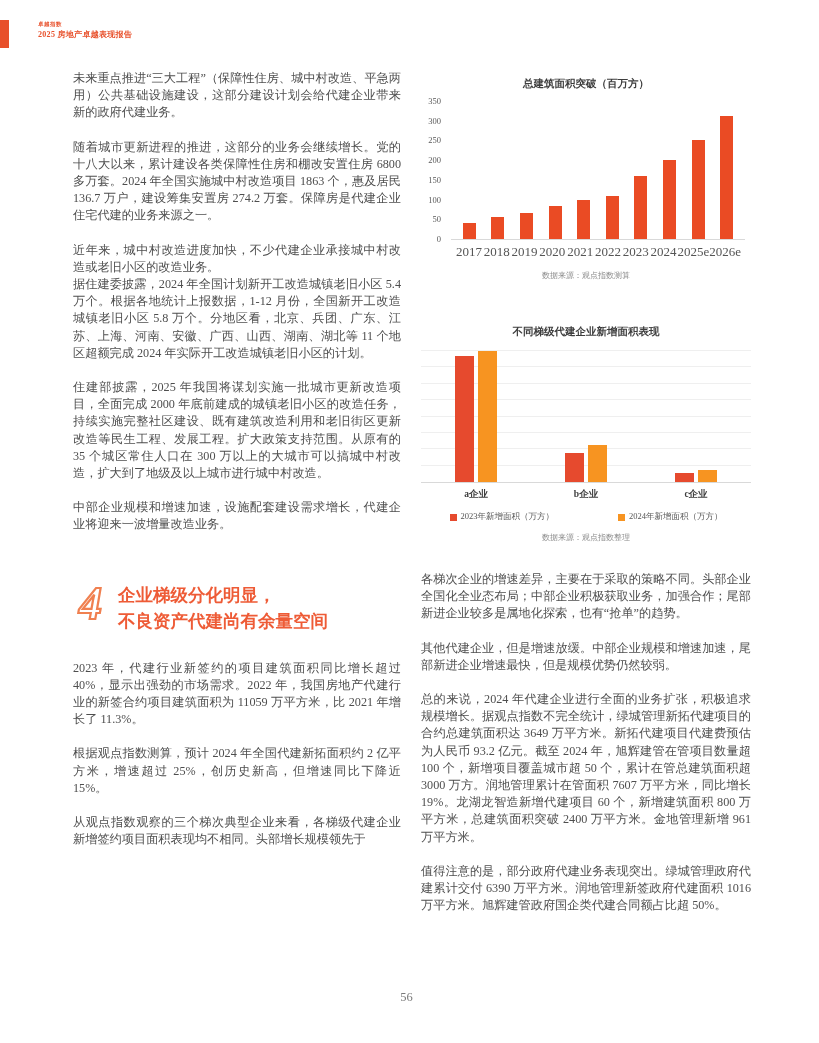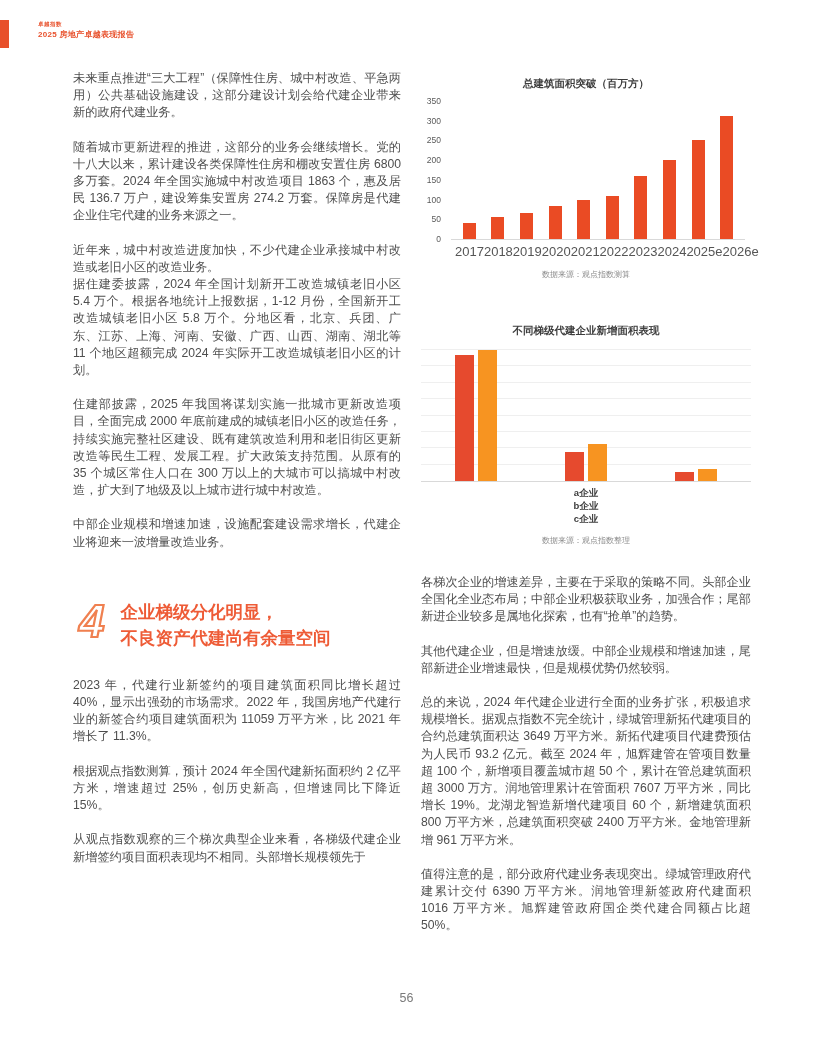--- a/index.html
+++ b/index.html
@@ -1,17 +1,17 @@
 <!DOCTYPE html>
 <html><head>
 <meta charset="utf-8">
 <style>
   html,body{margin:0;padding:0;background:#fff;}
   .page{position:relative;width:813px;height:1043px;background:#fff;overflow:hidden;
-        font-family:Liberation Sans, sans-serif;border-radius:8px;}
+        font-family:Liberation Serif, serif;border-radius:8px;}
 
   
   .brand{position:absolute;top:20px;left:0;height:28px;}
   .brand-bar{position:absolute;left:0;top:0;width:9px;height:28px;background:#E8502B;}
   .brand-text{position:absolute;left:38px;top:1px;white-space:nowrap;}
   .brand-eyebrow{font-size:5.5px;font-weight:bold;color:#E8502B;letter-spacing:.5px;}
   .brand-title{font-size:8px;font-weight:bold;color:#E8502B;margin-top:1px;letter-spacing:.3px;}
 
   
   .col-left{position:absolute;left:73px;top:70px;width:328px;}
@@ -40,21 +40,21 @@
   .c1-xlabels{display:flex;margin:4px 6px 0 30px;padding:0 4px;}
   .c1-xlabel{flex:1;text-align:center;font-size:13px;color:#555;}
   .c1 .chart-source{margin-top:10px;}
 
   .c2{margin-top:44px;}
   .c2-body{position:relative;height:131px;margin-top:12px;border-bottom:1px solid #d9d9d9;display:flex;}
   .c2-grid{position:absolute;left:0;right:0;height:1px;background:#efefef;}
   .c2-group{flex:1;display:flex;align-items:flex-end;justify-content:center;gap:4px;height:100%;
             position:relative;z-index:1;}
   .c2-bar{width:19px;}
-  .c2-xlabels{display:flex;margin-top:5px;flex-direction:column;}
+  .c2-xlabels{display:flex;margin-top:5px;}
   .c2-xlabel{flex:1;text-align:center;font-size:9.5px;font-weight:bold;color:#3d3d3d;}
   .c2-legend{display:flex;justify-content:center;gap:64px;margin-top:10px;font-size:8.5px;color:#555;}
   .c2-legend-item{display:flex;align-items:center;}
   .legend-sq{width:7px;height:7px;display:inline-block;margin-right:4px;}
   .c2 .chart-source{margin-top:9px;}
   .c2-text-gap{height:28px;}
 
   .page-num{position:absolute;bottom:38px;left:0;right:0;text-align:center;
             font-size:12.5px;color:#7a7a7a;}
 </style>
@@ -175,20 +175,30 @@
           <div class="c2-group">
             <div class="c2-bar" style="height: 7%; background: rgb(230, 74, 46);"></div>
             <div class="c2-bar" style="height: 9%; background: rgb(247, 148, 33);"></div>
           </div>
         </div>
       <div class="c2-xlabels">
           <div class="c2-xlabel">a企业</div>
           <div class="c2-xlabel">b企业</div>
           <div class="c2-xlabel">c企业</div>
         </div>
+      <div class="c2-legend">
+          <div class="c2-legend-item">
+            <div class="legend-sq" style="background: rgb(230, 74, 46);"></div>
+            <div class="">2023年新增面积（万方）</div>
+          </div>
+          <div class="c2-legend-item">
+            <div class="legend-sq" style="background: rgb(247, 148, 33);"></div>
+            <div class="">2024年新增面积（万方）</div>
+          </div>
+        </div>
       <div class="chart-source">数据来源：观点指数整理</div>
     </div>
 
     <div class="c2-text-gap"></div>
 
     <p class="body">各梯次企业的增速差异，主要在于采取的策略不同。头部企业全国化全业态布局；中部企业积极获取业务，加强合作；尾部新进企业较多是属地化探索，也有“抢单”的趋势。</p>
     <p class="body">其他代建企业，但是增速放缓。中部企业规模和增速加速，尾部新进企业增速最快，但是规模优势仍然较弱。</p>
     <p class="body">总的来说，2024 年代建企业进行全面的业务扩张，积极追求规模增长。据观点指数不完全统计，绿城管理新拓代建项目的合约总建筑面积达 3649 万平方米。新拓代建项目代建费预估为人民币 93.2 亿元。截至 2024 年，旭辉建管在管项目数量超 100 个，新增项目覆盖城市超 50 个，累计在管总建筑面积超 3000 万方。润地管理累计在管面积 7607 万平方米，同比增长 19%。龙湖龙智造新增代建项目 60 个，新增建筑面积 800 万平方米，总建筑面积突破 2400 万平方米。金地管理新增 961 万平方米。</p>
     <p class="body">值得注意的是，部分政府代建业务表现突出。绿城管理政府代建累计交付 6390 万平方米。润地管理新签政府代建面积 1016 万平方米。旭辉建管政府国企类代建合同额占比超 50%。</p>
   </div>

